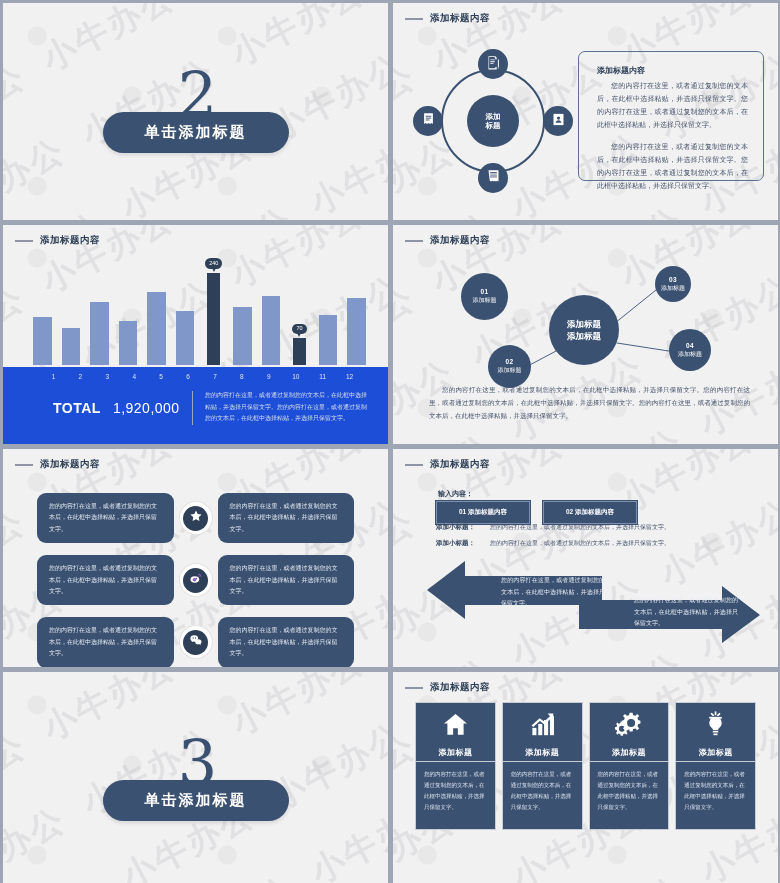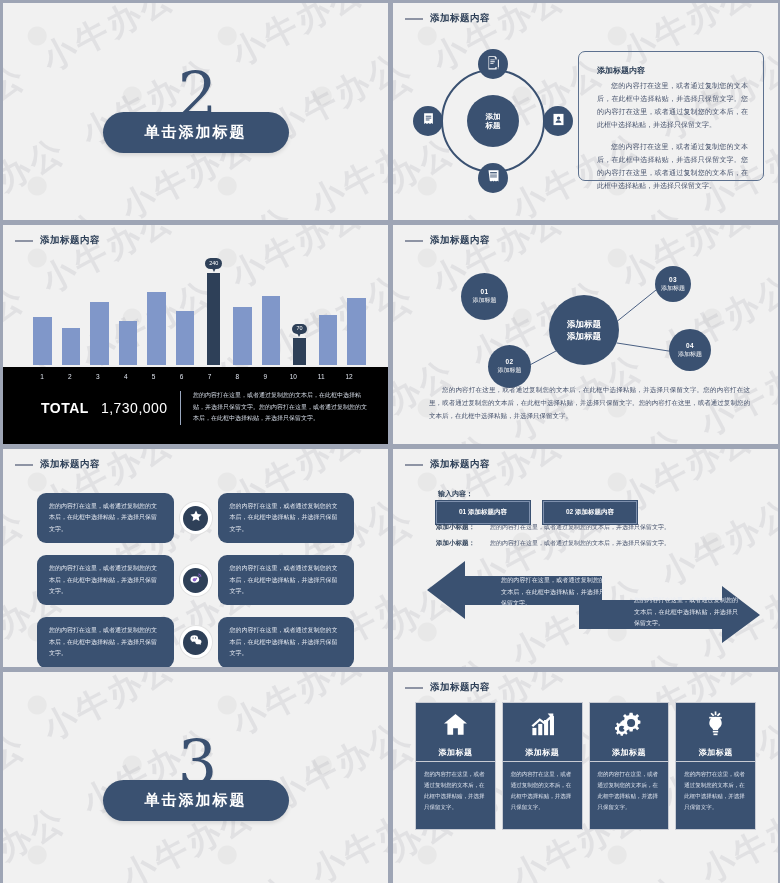--- a/index.html
+++ b/index.html
@@ -107,21 +107,21 @@
     font-size:5.5px; border-radius:7px; padding:2.5px 4px;
     line-height:1;
   }
   .bubble::after {
     content:""; position:absolute; bottom:-3px; left:50%; margin-left:-2px;
     border-left:2.5px solid transparent; border-right:2.5px solid transparent;
     border-top:4px solid #2e4058;
   }
   .footband {
     position:absolute; left:0; right:0; bottom:0; top:142px;
-    background:#000000; color:#fff; padding:6px 0 0 0;
+    background:#1d4ed8; color:#fff; padding:6px 0 0 12px;
   }
   .axis { display:flex; gap:10px; padding:0 30px 0 30px; }
   .axis span { flex:1; text-align:center; font-size:6.5px; color:#dfe4ee; }
   .totalrow { display:flex; align-items:center; padding:10px 18px 0 38px; gap:12px; }
   .totallbl { font-size:14px; font-weight:bold; letter-spacing:.5px; }
   .totalval { font-size:14px; letter-spacing:.5px; }
   .vsep { width:1.5px; height:34px; background:#9aa8bf; }
   .totaltxt { font-size:6px; line-height:1.95; color:#d8dfea; width:200px; }
 
   
@@ -350,21 +350,21 @@
             <span>6</span>
             <span>7</span>
             <span>8</span>
             <span>9</span>
             <span>10</span>
             <span>11</span>
             <span>12</span>
           </div>
         <div class="totalrow">
           <span class="totallbl">TOTAL</span>
-          <span class="totalval">1,730,000</span>
+          <span class="totalval">1,920,000</span>
           <span class="vsep"></span>
           <span class="totaltxt">您的内容打在这里，或者通过复制您的文本后，在此框中选择粘贴，并选择只保留文字。您的内容打在这里，或者通过复制您的文本后，在此框中选择粘贴，并选择只保留文字。</span>
         </div>
       </div>
     </div>
   </div>
 
   <div class="slide">
     <div class="wm">小牛办公  小牛办公  小牛办公
 小牛办公  小牛办公  小牛办公

